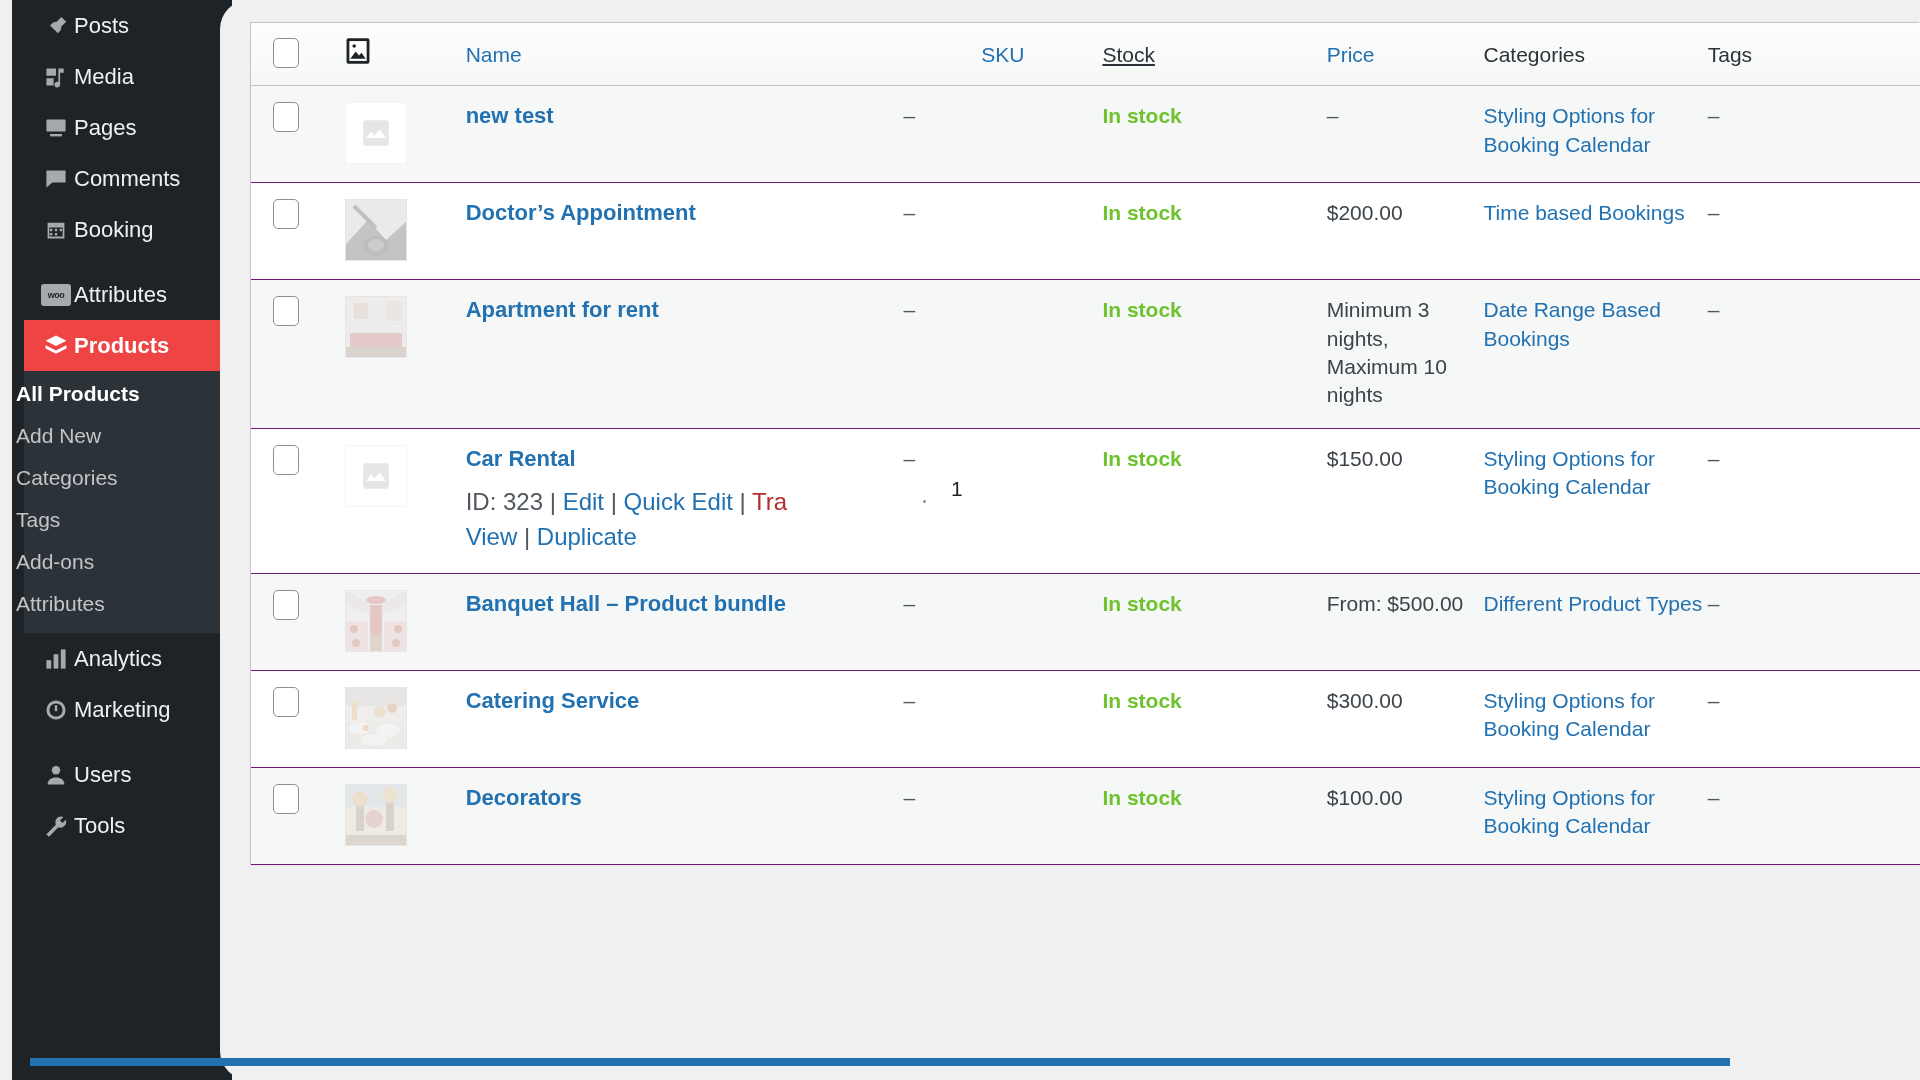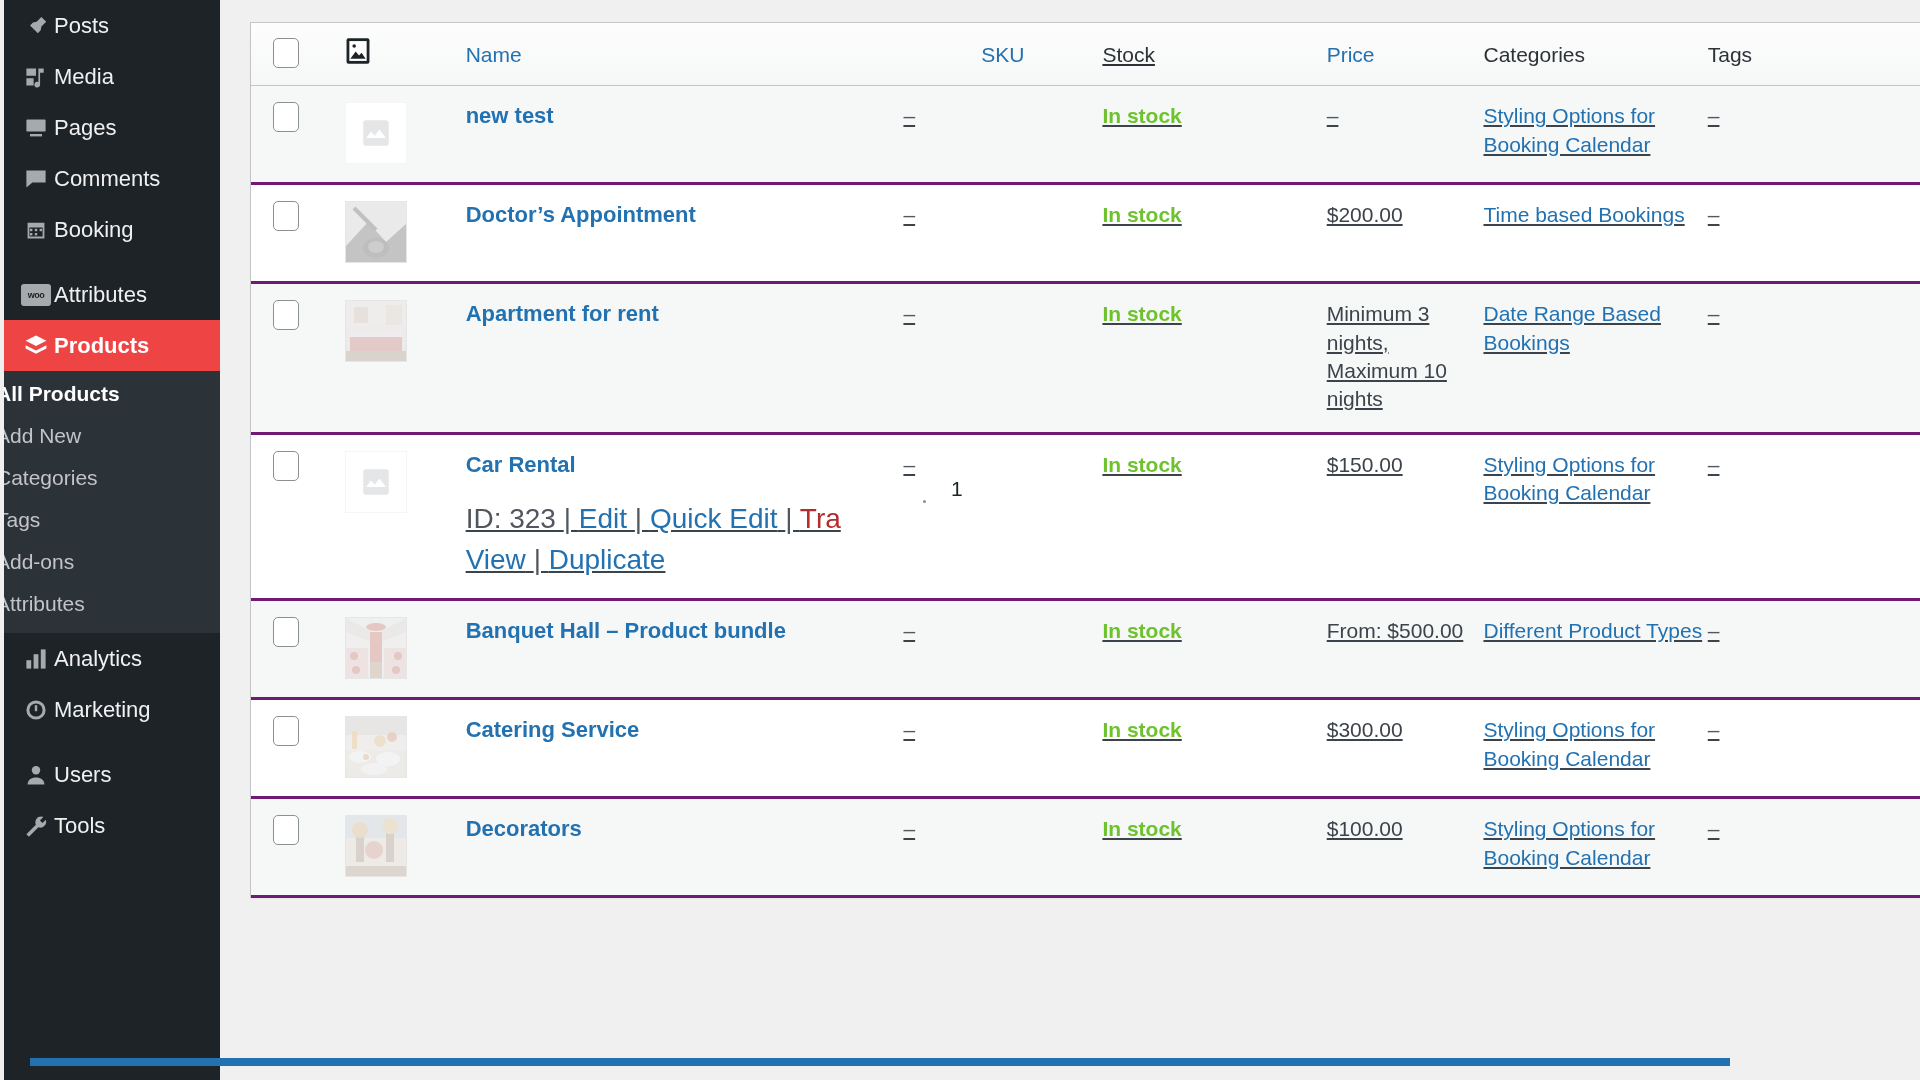--- a/index.html
+++ b/index.html
@@ -6,25 +6,26 @@
   html, body { width:1920px; height:1080px; overflow:hidden; }
   body {
     font-family: "Liberation Sans", sans-serif;
     background:#f0f0f1;
     font-size:13px;
     color:#3c434a;
   }
 
   
   #adminmenu {
-    position:absolute; left:4px; top:0;
+    position:absolute; left:12px; top:0;
     width:220px; height:1080px;
     background:#1d2327;
     color:#f0f0f1;
     overflow:hidden;
+    padding-left:12px;
   }
   .menu-item {
     display:flex; align-items:center;
     height:51px;
     padding-left:14px;
     font-size:22px;
     color:#f0f0f1;
     cursor:pointer;
     position:relative;
   }
@@ -68,20 +69,21 @@
     display:flex;align-items:center;justify-content:center;
     letter-spacing:-0.5px;
   }
 
   
   #wpbody {
     position:absolute; left:220px; top:0;
     width:1700px; height:1080px;
     background:#f0f0f1;
     overflow:hidden;
+    border-radius:29px;
   }
   .list-wrap {
     position:absolute;
     left:30px; top:22px;
     width:1700px;
     background:#fff;
     border:1px solid #c3c4c7;
     border-bottom:none;
     box-shadow:0 1px 1px rgba(0,0,0,.04);
   }
@@ -108,23 +110,22 @@
   .col-stock   { width:186px;text-decoration:underline; }
   .col-price   { width:130px; }
   .col-cats    { width:186px; }
   .col-tags    { width:200px; }
 
   tbody td {
     padding:16px 0 18px 0;
     vertical-align:top;
     font-size:21px;
     line-height:1.35;
-    border-bottom:3px solid #701a75;
+    border-bottom:1px solid #701a75;
     color:#3c434a;
-    text-decoration:underline;
   }
   tbody tr.alt { background:#f6f7f7; }
   tbody td.cb { padding-left:22px; }
 
   .cb-box {
     width:26px; height:30px;
     border:1px solid #8c8f94;
     border-radius:5px;
     background:#fff;
     display:block;
@@ -144,23 +145,23 @@
 
   .prod-title {
     color:#2271b1;
     font-weight:700;
     font-size:22px;
     text-decoration:none;
     display:inline-block;
     line-height:1.25;
   }
   .row-actions {
-    font-size:28px;
+    font-size:24px;
     color:#50575e;
-    margin-top:20px;
+    margin-top:12px;
     line-height:1.45;
   }
   .row-actions a { color:#2271b1; text-decoration:none; }
   .row-actions a.trash { color:#b32d2e; }
   .row-actions .sep { color:#50575e; }
 
   .instock { color:#6dc22e; font-weight:700; font-size:21px; }
   .dash { color:#50575e; }
   .price-cell { color:#3c434a; }
   .cat-link { color:#2271b1; text-decoration:none; }

